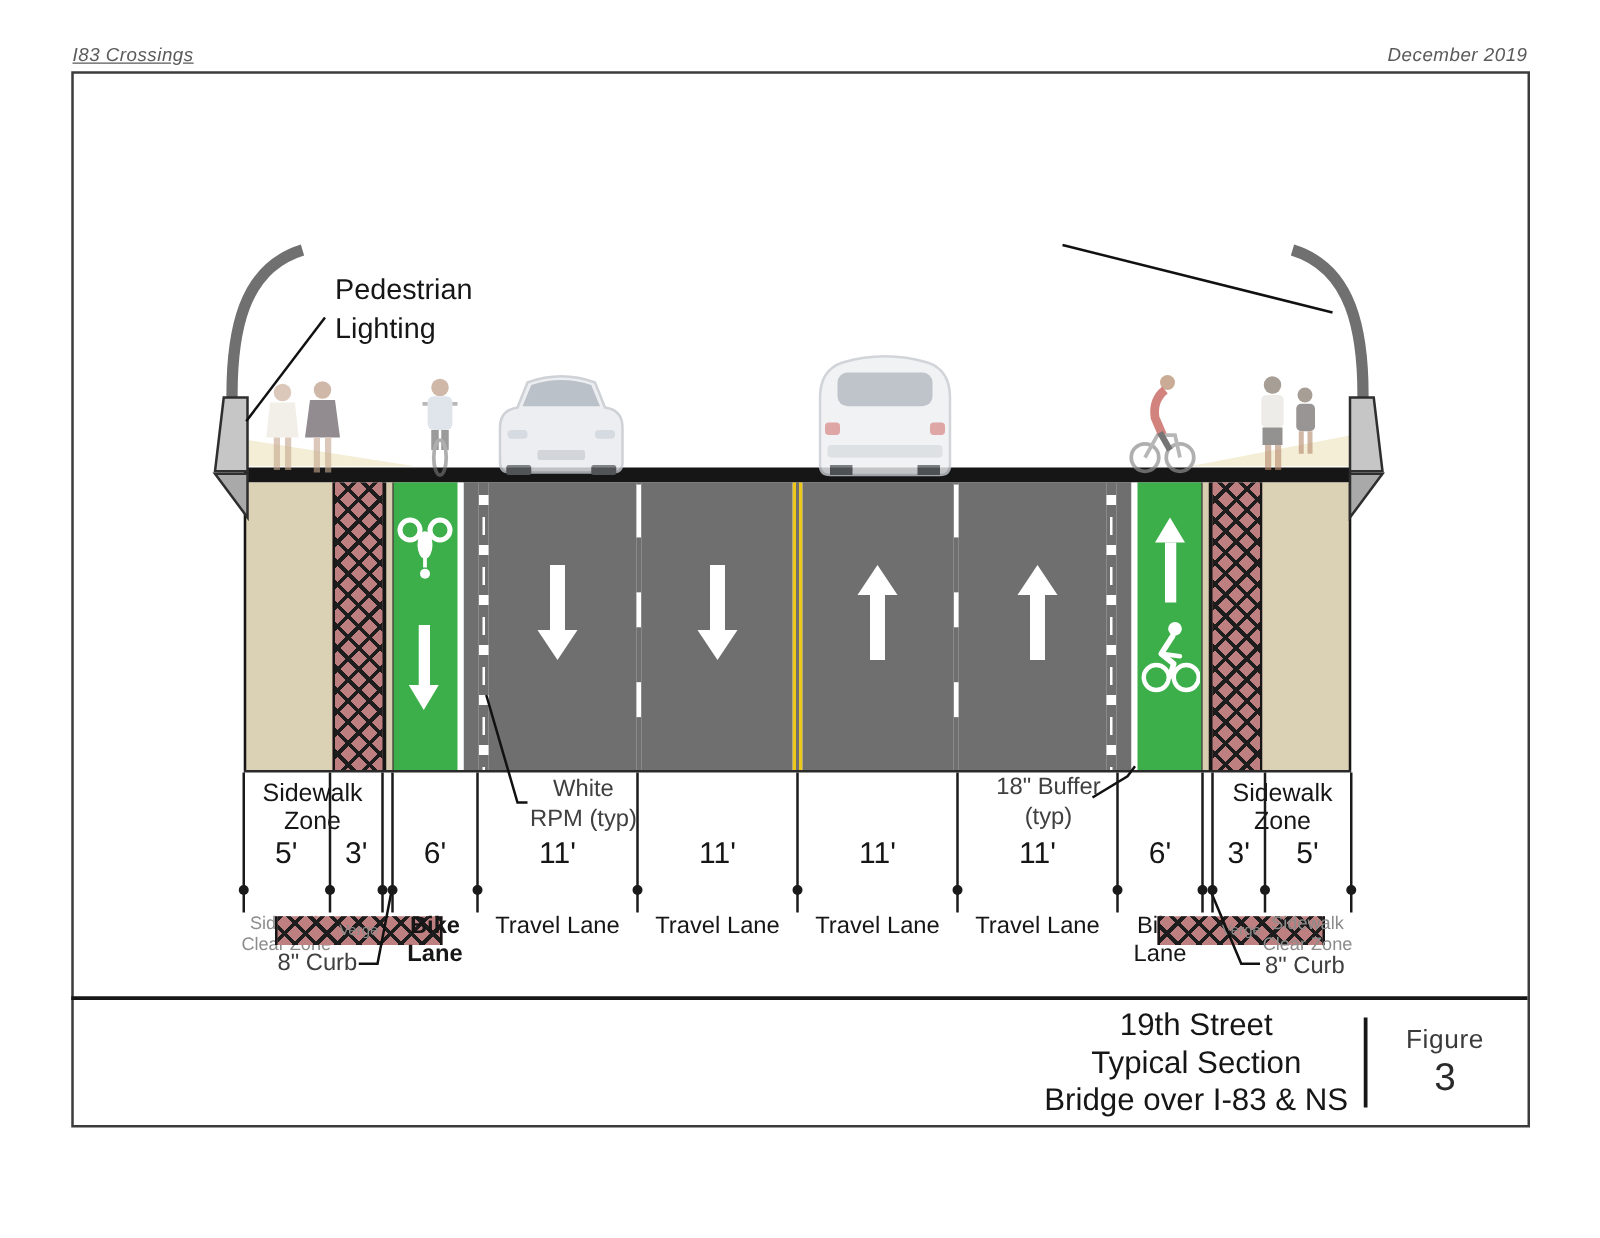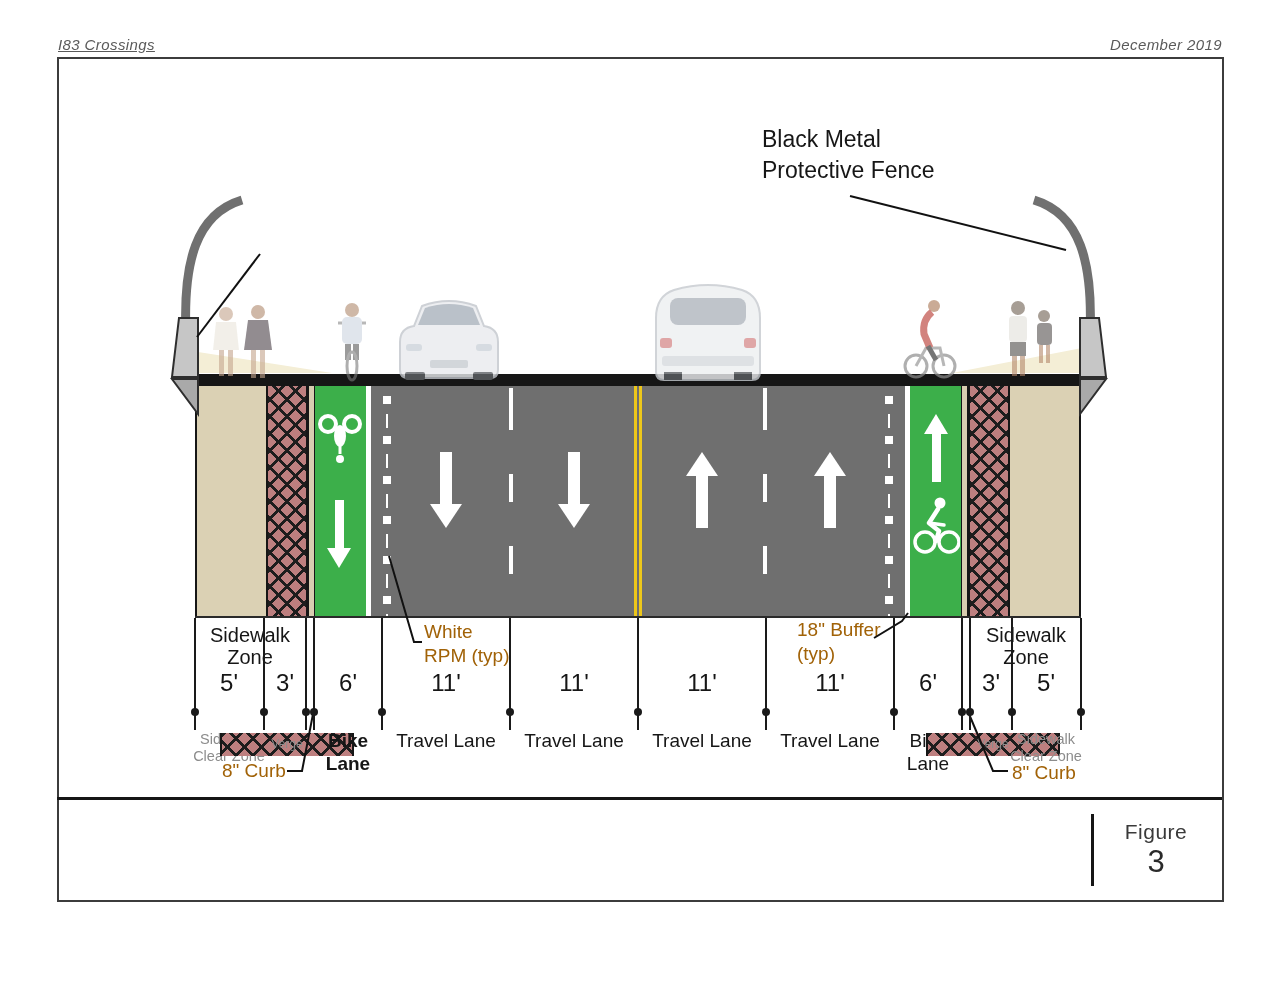--- a/index.html
+++ b/index.html
@@ -47,42 +47,42 @@
   .arr-bike.down .head{left:0;top:48px;border-left:12px solid transparent;border-right:12px solid transparent;border-top:20px solid #fff;}
   .arr-bike.up .head{left:0;top:0;border-left:12px solid transparent;border-right:12px solid transparent;border-bottom:20px solid #fff;}
   .arr-bike.up .shaft{left:8px;top:20px;width:9px;height:48px;}
 
   
   .dim-num{position:absolute;top:669px;width:120px;text-align:center;font-size:24px;color:#161616;}
   .dim-label{position:absolute;top:729px;width:130px;text-align:center;font-size:19px;line-height:23px;color:#161616;}
   .dim-label.small{top:731px;font-size:14.5px;line-height:17px;color:#8c8c8c;}
   .dim-label.verge{top:733px;font-size:12px;color:#8c8c8c;}
   .swzone{position:absolute;top:624px;width:104px;text-align:center;font-size:20px;line-height:22px;color:#161616;background:#fff;}
-  .note{position:absolute;font-size:19px;line-height:24px;color:#a16207;}
+  .note{position:absolute;font-size:19px;line-height:24px;color:#404040;text-align:center;}
 
   
   .titleblock{position:absolute;left:830px;top:805px;width:254px;text-align:center;font-size:25px;line-height:30px;color:#161616;}
   .tb-divider{position:absolute;left:1091px;top:814px;width:3px;height:72px;background:#161616;}
   .fig-label{position:absolute;left:1106px;top:820px;width:100px;text-align:center;font-size:21px;color:#3a3a3a;letter-spacing:.5px;}
   .fig-num{position:absolute;left:1106px;top:844px;width:100px;text-align:center;font-size:31px;color:#2a2a2a;}
   .tb-rule{position:absolute;left:57px;top:797px;width:1165px;height:3px;background:#161616;}
 
   svg.overlay{position:absolute;left:0;top:0;pointer-events:none;}
 </style>
 </head>
 <body>
 
 <div class="page">
 
   <div class="hdr" style="left:58px;text-decoration:underline;">I83 Crossings</div>
   <div class="hdr" style="right:58px;text-align:center;">December 2019</div>
   <div class="sheet-border"></div>
 
-  <div class="callout pre" style="left:762px;top:124px;">Black Metal
-Protective Fence</div>
+  <div class="callout pre" style="left:268px;top:216px;">Pedestrian
+Lighting</div>
 
   <div class="section">
     <div class="deck"></div>
     <div class="strips">
       <div class="sidewalk first" style="width:69px"></div>
       <div class="verge" style="width:38px"></div>
       <div class="curb" style="width:6px"></div>
       <div class="bike" style="width:51px"></div>
       <div class="edge-line" style="width:5px"></div>
       <div class="road" style="width:12px"></div>
@@ -176,20 +176,23 @@
 Zone</div>
 
   <div class="note pre" style="left:424px;top:620px;">White
 RPM (typ)</div>
   <div class="note pre" style="left:797px;top:618px;">18" Buffer
 (typ)</div>
   <div class="note" style="left:222px;top:759px;">8" Curb</div>
   <div class="note" style="left:1012px;top:761px;">8" Curb</div>
 
   <div class="tb-rule"></div>
+  <div class="titleblock pre">19th Street
+Typical Section
+Bridge over I-83 &amp; NS</div>
   <div class="tb-divider"></div>
   <div class="fig-label">Figure</div>
   <div class="fig-num">3</div>
 
   <svg class="overlay" width="1280" height="990" viewBox="0 0 1280 990">
 
     <g>
       <polygon points="198,352 198,373 332,373" fill="#f4eed6"></polygon>
     </g>
     <g>

